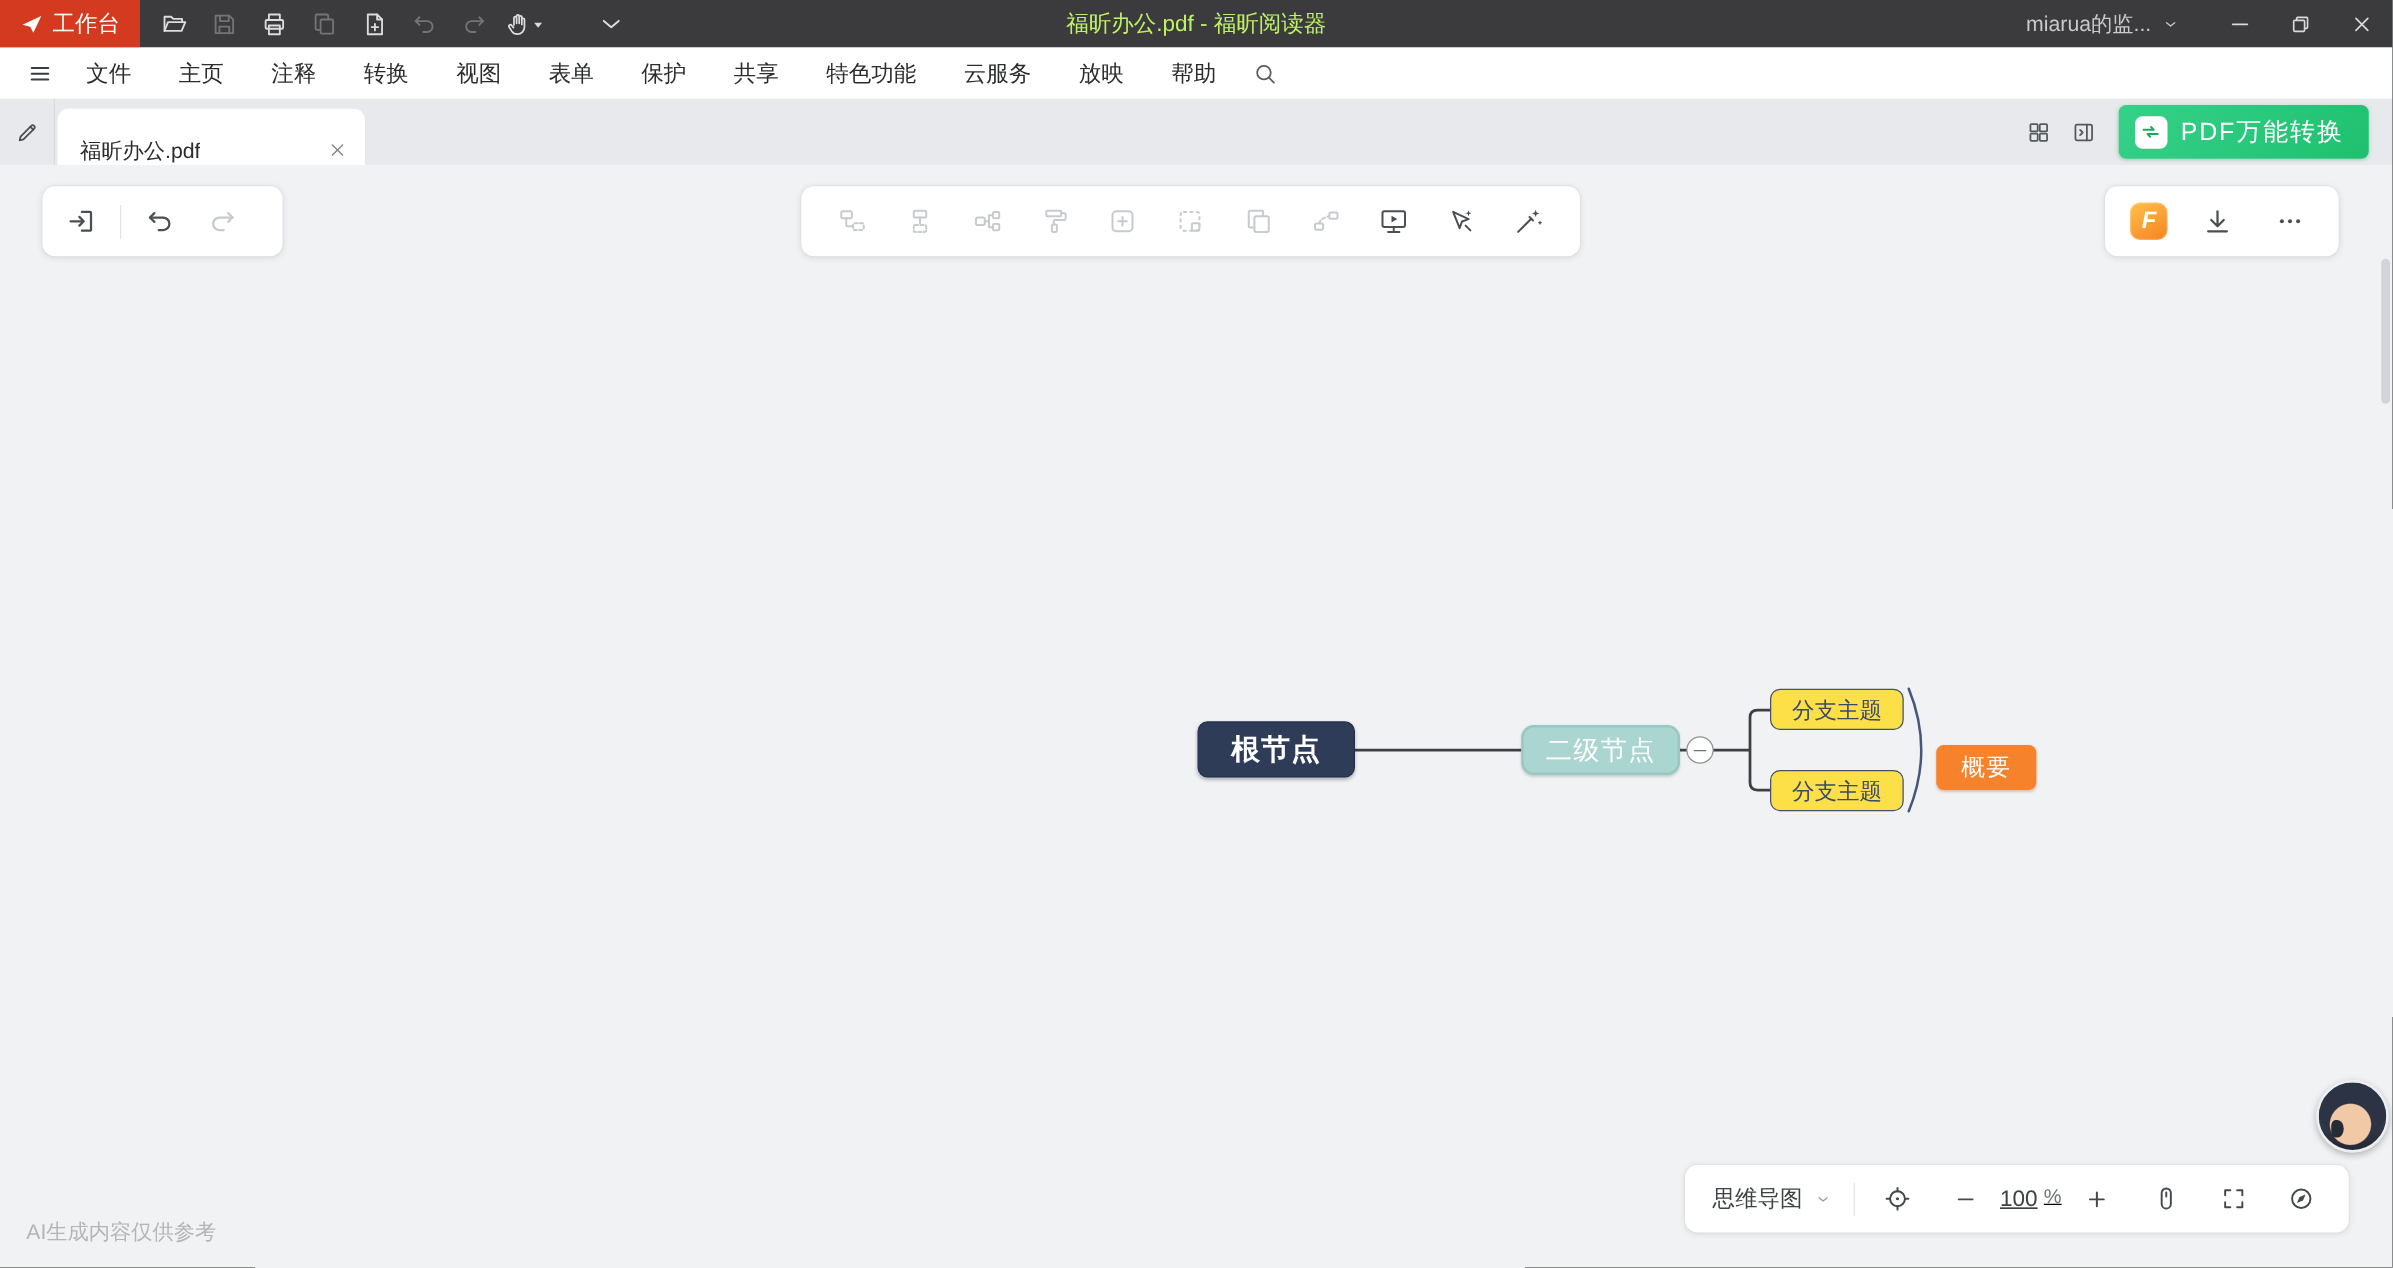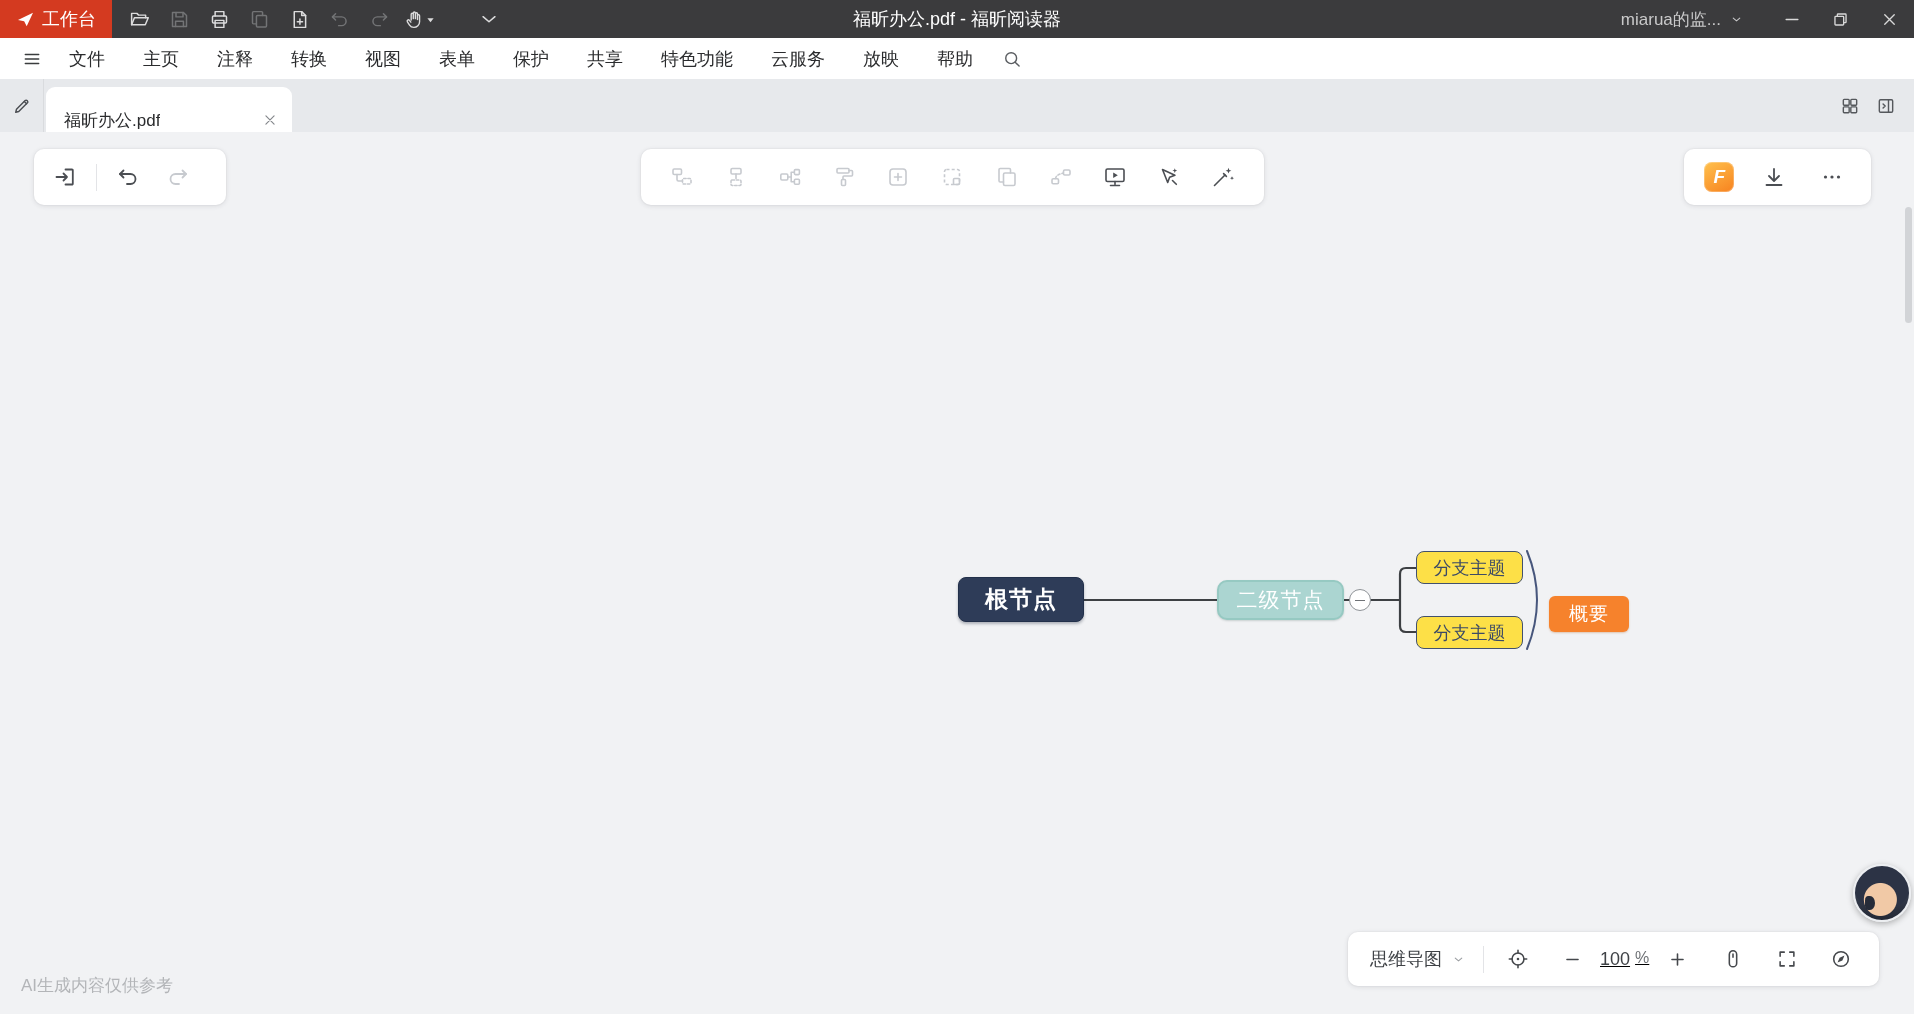--- a/index.html
+++ b/index.html
@@ -28,21 +28,21 @@
   .tb-btn {
     width:34px; height:30px; display:flex; align-items:center; justify-content:center;
     color:#dcdcdd; border-radius:4px; position:relative; flex:none;
   }
   .tb-btn.dim { color:#737476; }
   .tb-btn.collapse { margin-left:30px; }
   .dd-caret { margin-left:1px; }
   .tb-title {
     position:absolute; left:50%; top:0; transform:translateX(-50%);
     height:38px; display:flex; align-items:center;
-    font-size:18px; color:#ffffff; white-space:nowrap;
+    font-size:18px; color:#bef264; white-space:nowrap;
   }
   .tb-right { margin-left:auto; display:flex; align-items:center; height:100%; }
   .account { display:flex; align-items:center; gap:9px; font-size:17px; color:#c9c9ca; margin-right:24px; }
   .win-btn { width:49px; height:100%; display:flex; align-items:center; justify-content:center; color:#d9d9d9; }
 
   
   .menubar {
     position:absolute; top:38px; left:0; right:0; height:41px; background:#ffffff;
     display:flex; align-items:center; padding-left:14px;
   }
@@ -326,20 +326,28 @@
           </svg>
       </span>
       <span>
         <svg width="20" height="20" viewBox="0 0 24 24" fill="none" stroke="currentColor" stroke-width="1.7" stroke-linecap="round" stroke-linejoin="round">
             <rect x="4" y="4.5" width="16" height="15" rx="1.5"></rect>
             <path d="M15 4.5v15"></path>
             <path d="M8.5 9.5l2.5 2.5-2.5 2.5"></path>
           </svg>
       </span>
     </div>
+    <div class="convert-btn">
+      <span class="convert-badge">
+        <svg width="17" height="17" viewBox="0 0 24 24" fill="none" stroke="currentColor" stroke-width="2.2" stroke-linecap="round" stroke-linejoin="round">
+            <path d="M4 9.5h11.5l-3-3M20 14.5H8.5l3 3"></path>
+          </svg>
+      </span>
+      <span>PDF万能转换</span>
+    </div>
   </div>
 
   <main class="canvas">
 
     <div class="float history-toolbar">
       <span class="tool-ic">
         <svg width="24" height="24" viewBox="0 0 24 24" fill="none" stroke="currentColor" stroke-width="1.8" stroke-linecap="round" stroke-linejoin="round">
             <path d="M12.5 4.5H19a.8.8 0 0 1 .8.8v13.4a.8.8 0 0 1-.8.8h-6.5"></path>
             <path d="M3.5 12h10.5M10.5 8.5L14 12l-3.5 3.5"></path>
           </svg>

